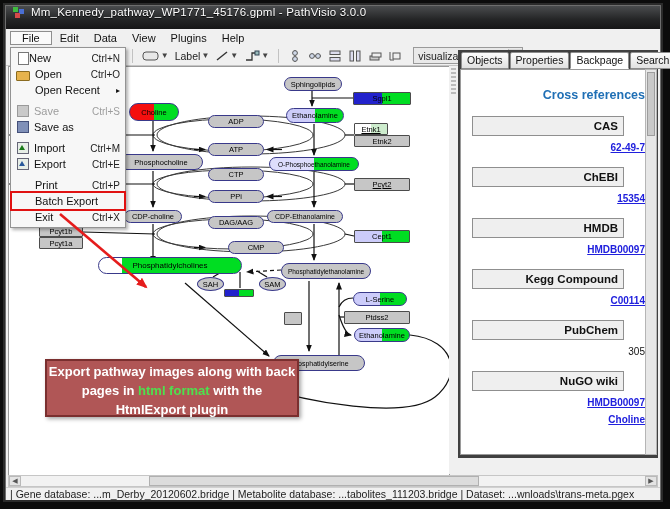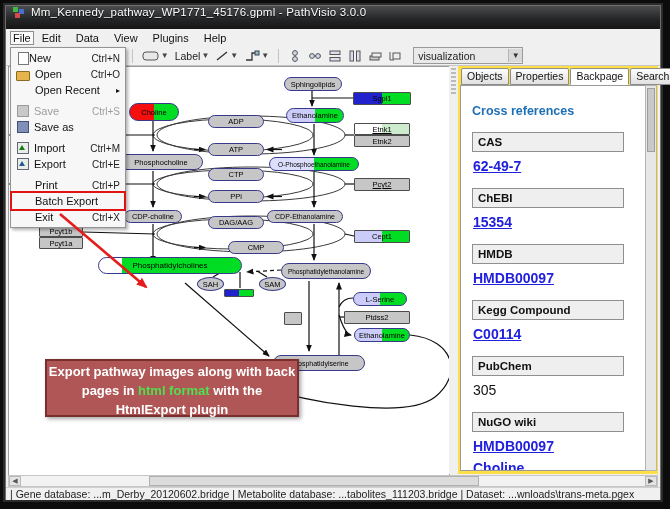--- a/index.html
+++ b/index.html
@@ -6,45 +6,45 @@
   body{width:670px;height:509px;position:relative;background:#0c0c0c;font-family:"Liberation Sans",sans-serif;overflow:hidden;}
   .window{position:absolute;left:5px;top:5px;width:654px;height:493px;background:#f0f0f0;border:1px solid #6e6e6e;outline:2px solid #2b2b2b;}
   
   .titlebar{position:absolute;left:0;top:0;right:0;height:23px;background:linear-gradient(#4a4c4e,#232425 60%,#161617);display:flex;align-items:flex-start;padding-left:6px;}
   .app-icon{width:13px;height:13px;margin-right:6px;position:relative;flex:none;}
   .app-icon i{position:absolute;display:block;}
   .title-text{color:#fff;font-size:11.5px;letter-spacing:.2px;text-shadow:0 1px 1px #000;}
   
   .menubar{position:absolute;left:0;top:23px;right:0;height:17px;background:#f0f0f0;border-bottom:1px solid #dcdcdc;display:flex;align-items:center;padding-left:4px;font-size:11px;}
   .mb-item{padding:17px 7px;margin-right:1px;color:#111;}
-  .mb-item.open{border:1px solid #8e8e8e;background:#fafafa;padding:0 2px;}
+  .mb-item.open{border:1px solid #8e8e8e;background:#fafafa;padding:0 11px;}
   
   .toolbar{position:absolute;left:0;top:40px;right:0;height:19px;background:#f0f0f0;border-bottom:1px solid #c6c6c6;display:flex;align-items:center;padding-left:6px;font-size:10.5px;color:#222;}
   .tb-sep{width:1px;height:14px;background:#c2c2c2;margin:0 6px;}
   .combo{display:flex;align-items:center;border:1px solid #7f9db9;background:#fff;height:15px;padding:0 0 0 4px;margin-left:4px;}
   .combo .caret{width:13px;height:13px;margin-left:4px;background:#e8f0fa;border-left:1px solid #b7c9dd;color:#345;font-size:8px;display:flex;align-items:center;justify-content:center;}
   .combo.gray{border-color:#9a9a9a;background:#e9e9e9;}
   .combo.gray .caret{background:#d9d9d9;border-left-color:#b5b5b5;color:#333;}
   .tb-btn{display:flex;align-items:center;height:16px;padding:0 2px;margin:0 1px;}
   .tb-btn svg{display:block;}
   .tb-caret{font-size:8px;color:#444;margin-left:1px;}
   
   .canvas{position:absolute;left:2px;top:60px;width:440px;height:408px;background:#fff;border:1px solid #9a9a9a;overflow:hidden;}
   .splitter{position:absolute;left:443px;top:60px;width:9px;height:408px;background:#f0f0f0;}
   .splitter .grip{position:absolute;left:2px;top:2px;width:5px;height:26px;background:repeating-linear-gradient(#bbb 0 2px,#f0f0f0 2px 4px);}
-  .sidebar{position:absolute;left:452px;top:60px;width:200px;height:408px;background:#fde047;}
+  .sidebar{position:absolute;left:452px;top:44px;width:200px;height:408px;background:#404040;text-align:right;}
   .tabs{display:flex;height:17px;padding:2px 0 0 3px;gap:1px;}
   .tab{font-size:10.5px;padding:1px 5px 0 5px;border:1px solid #8d8d8d;background:linear-gradient(#fdfdfd,#e1e1e1);border-radius:2px 2px 0 0;color:#111;white-space:nowrap;}
   .tab.active{background:#fff;border-bottom-color:#fff;}
   .sb-content{position:absolute;left:2px;right:12px;top:19px;bottom:3px;background:#fff;border:1px solid #9a9a9a;overflow:hidden;padding:4px 0 0 11px;}
   .sb-scroll{position:absolute;right:1px;top:19px;bottom:3px;width:10px;background:#e7e7e7;border:1px solid #b5b5b5;}
   .sb-thumb{position:absolute;left:1px;right:1px;top:2px;height:62px;background:#c9c9c9;border:1px solid #9d9d9d;}
   .xr-heading{color:#1f6fb5;font-weight:bold;font-size:12.5px;margin:14px 0 2px 0;}
   .sec-box{width:152px;border:1px solid #8f8f8f;background:#efefef;font-weight:bold;font-size:11.5px;color:#111;padding:3px 5px;margin-top:14px;box-sizing:border-box;}
-  .sec-val{margin:6px 0 0 1px;font-size:14px;color:#111;}
+  .sec-val{margin:6px 0 0 1px;font-size:10px;color:#111;}
   .sec-val .lnk{color:#2020dd;font-weight:bold;text-decoration:underline;}
   
   .node{position:absolute;box-sizing:border-box;border:1.2px solid #39398a;display:flex;align-items:center;justify-content:center;font-size:7.5px;color:#000;white-space:nowrap;overflow:hidden;z-index:2;}
   .node.rect{border:1px solid #4c4c4c;}
   .handle{position:absolute;width:6px;height:6px;background:#ffe51e;border:1px solid #6b5b00;z-index:4;box-sizing:border-box;}
   
   .filemenu{position:absolute;left:4px;top:41px;width:112px;background:#f7f7f7;border:1px solid #939393;box-shadow:2px 2px 3px rgba(0,0,0,.3);z-index:6;padding:2px 1px;}
   .fm-item{display:flex;align-items:center;height:16px;padding:0 4px;position:relative;}
   .fm-item.hl{outline:2px solid #e01212;}
   .fm-icon{width:14px;height:13px;margin-right:5px;flex:none;position:relative;}
@@ -221,21 +221,21 @@
       <div>Export pathway images along with back</div>
       <div><span>pages in </span><span class="hl-green">html format</span><span> with the</span></div>
       <div>HtmlExport plugin</div>
     </div>
   <div class="node pill" style="left: 275px; top: 10px; width: 58px; height: 14px; border-radius: 7px; background: rgb(198, 198, 198);">Sphingolipids</div>
       <div class="node pill" style="left: 120px; top: 36px; width: 50px; height: 18px; border-radius: 9px; background: linear-gradient(to right, rgb(245, 15, 15) 0px, rgb(245, 15, 15) 50%, rgb(0, 221, 34) 50%, rgb(0, 221, 34) 100%);">Choline</div>
       <div class="node rect" style="left: 344px; top: 25px; width: 58px; height: 13px; border-radius: 1px; background: linear-gradient(to right, rgb(34, 34, 204) 0px, rgb(34, 34, 204) 50%, rgb(0, 221, 34) 50%, rgb(0, 221, 34) 100%);">Sgpl1</div>
       <div class="node pill" style="left: 277px; top: 41px; width: 58px; height: 15px; border-radius: 7.5px; background: linear-gradient(to right, rgb(204, 204, 250) 0px, rgb(204, 204, 250) 50%, rgb(0, 221, 34) 50%, rgb(0, 221, 34) 100%);">Ethanolamine</div>
       <div class="node pill" style="left: 199px; top: 48px; width: 56px; height: 13px; border-radius: 6.5px; background: rgb(198, 198, 198);">ADP</div>
       <div class="node pill" style="left: 199px; top: 76px; width: 56px; height: 13px; border-radius: 6.5px; background: rgb(198, 198, 198);">ATP</div>
-      <div class="node rect" style="left: 345px; top: 56px; width: 56px; height: 12px; border-radius: 1px; background: linear-gradient(to right, rgb(255, 255, 255) 0px, rgb(255, 255, 255) 50%, rgb(205, 236, 205) 50%, rgb(205, 236, 205) 100%); text-decoration: underline;">Etnk1</div>
+      <div class="node rect" style="left: 345px; top: 56px; width: 34px; height: 12px; border-radius: 1px; background: linear-gradient(to right, rgb(255, 255, 255) 0px, rgb(255, 255, 255) 50%, rgb(205, 236, 205) 50%, rgb(205, 236, 205) 100%); text-decoration: underline;">Etnk1</div>
       <div class="node rect" style="left: 345px; top: 68px; width: 56px; height: 12px; border-radius: 1px; background: rgb(198, 198, 198);">Etnk2</div>
       <div class="node pill" style="left: 110px; top: 87px; width: 84px; height: 16px; border-radius: 8px; background: rgb(198, 198, 198);">Phosphocholine</div>
       <div class="node pill" style="left: 260px; top: 90px; width: 90px; height: 14px; border-radius: 7px; background: linear-gradient(to right, rgb(221, 221, 252) 0px, rgb(221, 221, 252) 50%, rgb(0, 221, 34) 50%, rgb(0, 221, 34) 100%); font-size: 6.5px;">O-Phosphoethanolamine</div>
       <div class="node pill" style="left: 199px; top: 101px; width: 56px; height: 13px; border-radius: 6.5px; background: rgb(198, 198, 198);">CTP</div>
       <div class="node pill" style="left: 199px; top: 123px; width: 56px; height: 13px; border-radius: 6.5px; background: rgb(198, 198, 198);">PPi</div>
       <div class="node rect" style="left: 345px; top: 111px; width: 56px; height: 13px; border-radius: 1px; background: rgb(198, 198, 198); text-decoration: underline;">Pcyt2</div>
       <div class="node pill" style="left: 115px; top: 143px; width: 58px; height: 13px; border-radius: 6.5px; background: rgb(198, 198, 198);">CDP-choline</div>
       <div class="node pill" style="left: 199px; top: 149px; width: 56px; height: 13px; border-radius: 6.5px; background: rgb(198, 198, 198);">DAG/AAG</div>
       <div class="node pill" style="left: 258px; top: 143px; width: 76px; height: 13px; border-radius: 6.5px; background: rgb(198, 198, 198); font-size: 7px;">CDP-Ethanolamine</div>
       <div class="node rect" style="left: 30px; top: 158px; width: 44px; height: 12px; border-radius: 1px; background: rgb(198, 198, 198);">Pcyt1b</div>

